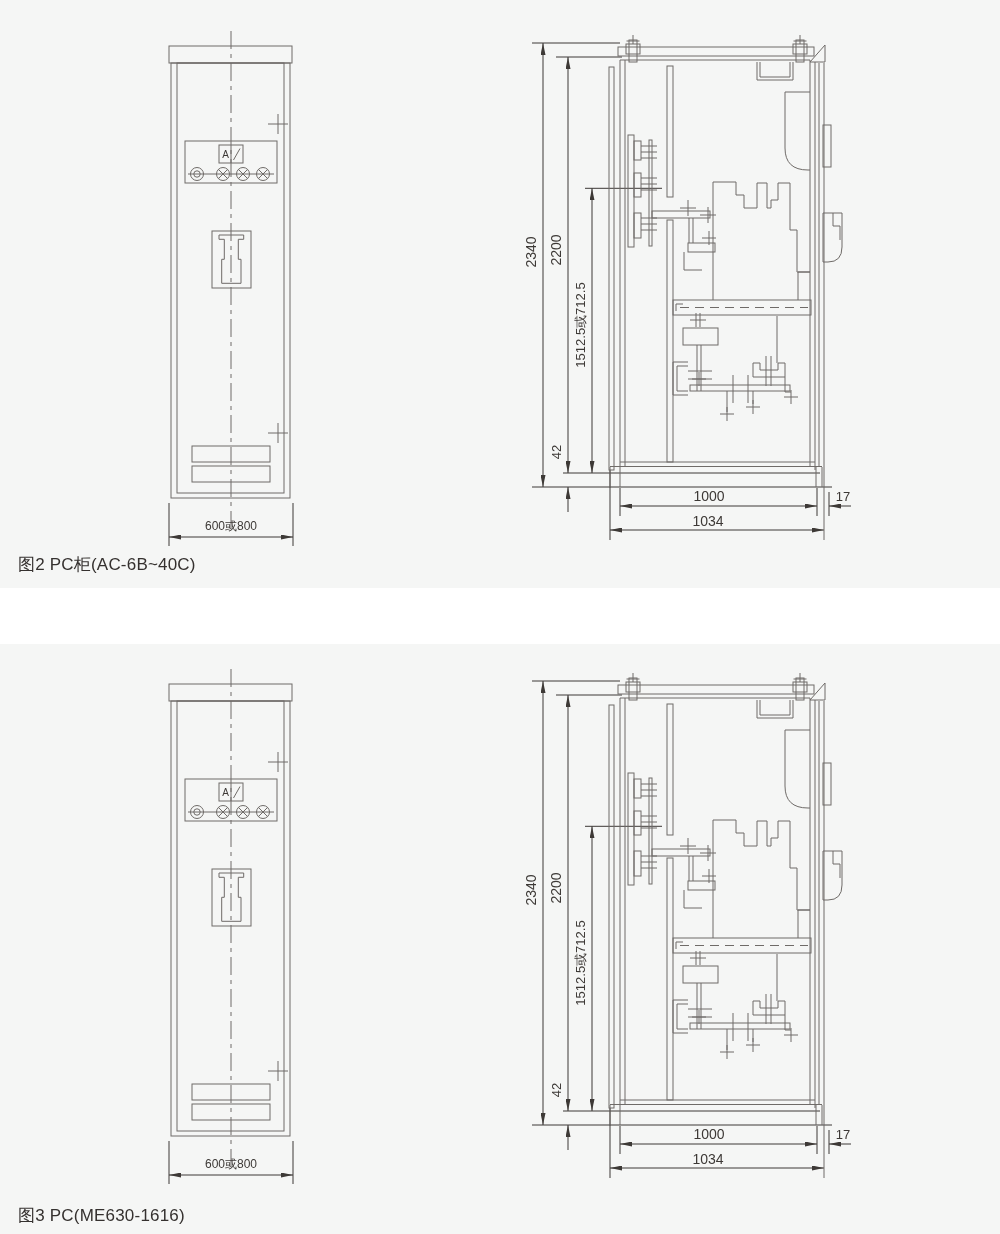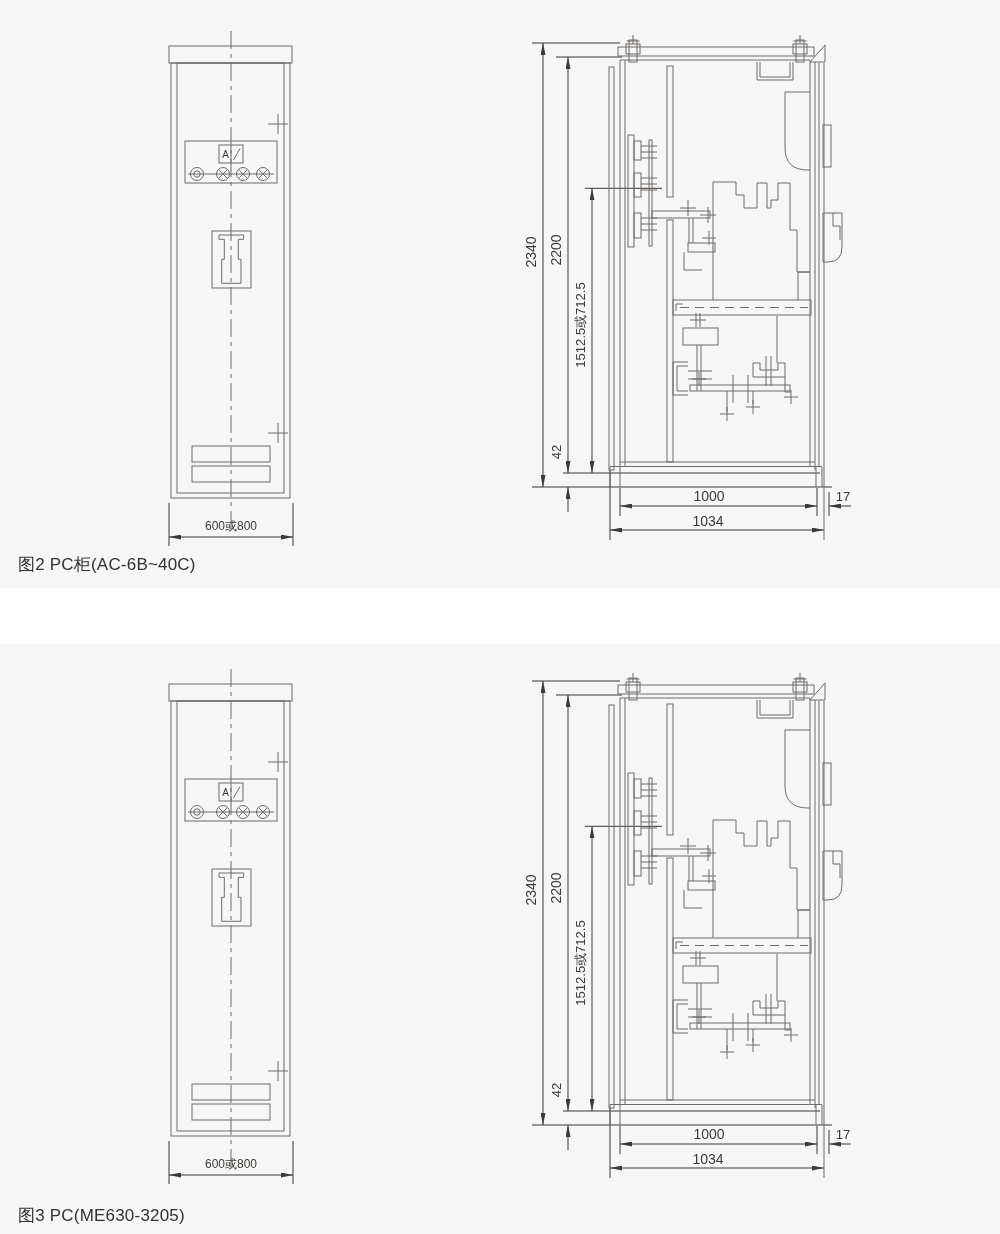--- a/index.html
+++ b/index.html
@@ -208,14 +208,14 @@
       <text class="dimtext" x="561" y="250" font-size="14" text-anchor="middle" transform="rotate(-90 561 250)">2200</text>
       <text class="dimtext" x="585" y="325" font-size="13" text-anchor="middle" transform="rotate(-90 585 325)">1512.5或712.5</text>
       <text class="dimtext" x="561" y="452" font-size="13" text-anchor="middle" transform="rotate(-90 561 452)">42</text>
       <text class="dimtext" x="709" y="501" font-size="14" text-anchor="middle">1000</text>
       <text class="dimtext" x="843" y="501" font-size="13" text-anchor="middle">17</text>
       <text class="dimtext" x="708" y="526" font-size="14" text-anchor="middle">1034</text>
     </g>
   </svg>
 
   <div class="caption" id="caption-fig2">图2 PC柜(AC-6B~40C)</div>
-  <div class="caption" id="caption-fig3">图3 PC(ME630-3205)</div>
+  <div class="caption" id="caption-fig3">图3 PC(ME630-1616)</div>
 </div>
 
 </body></html>

